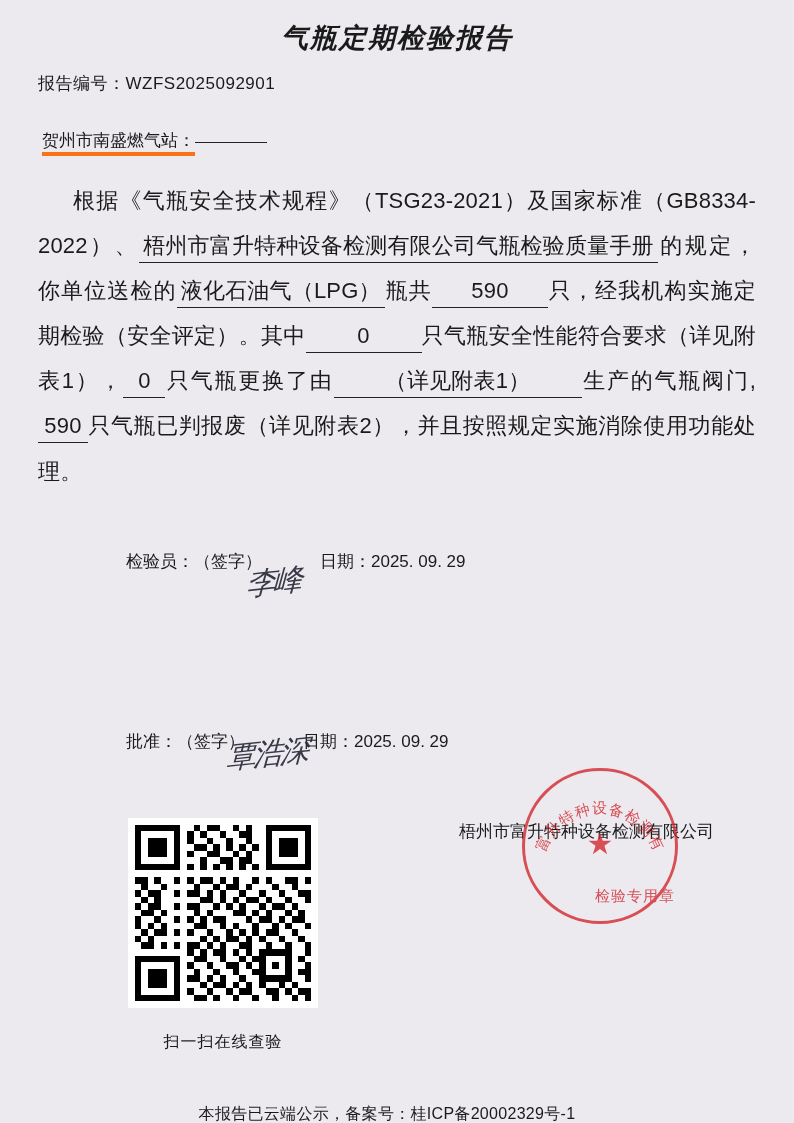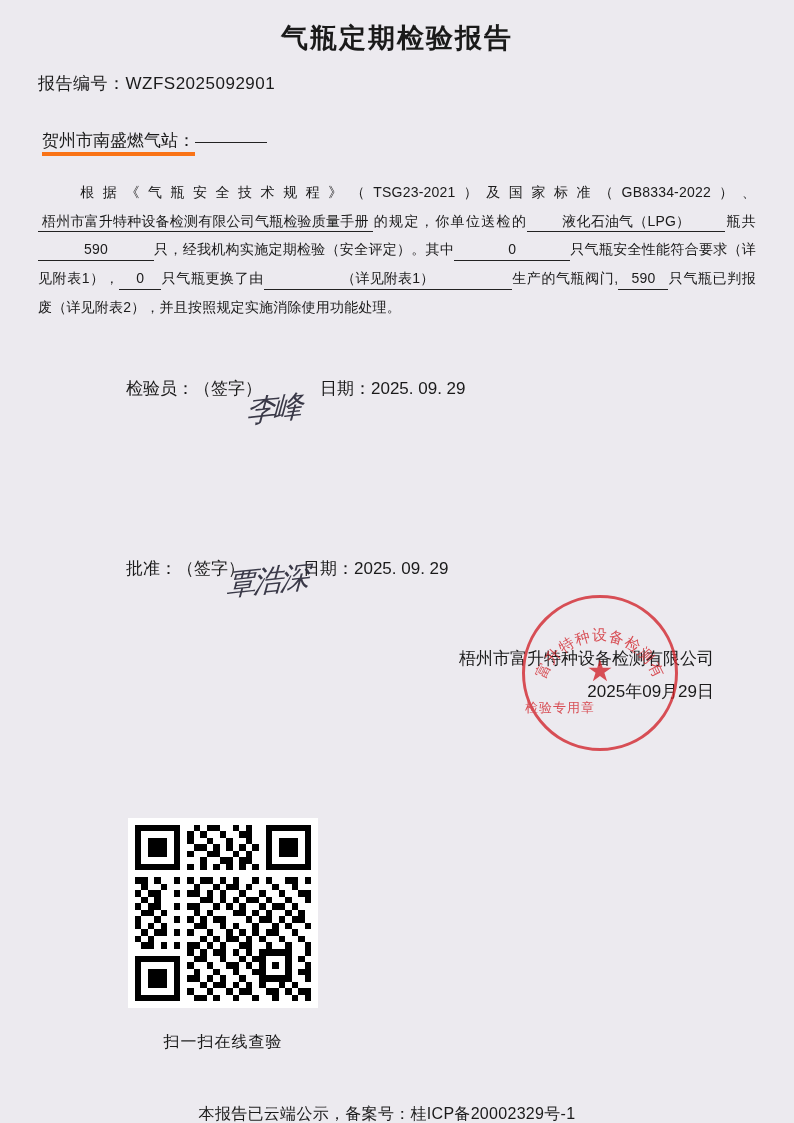--- a/index.html
+++ b/index.html
@@ -22,20 +22,21 @@
     box-sizing: border-box;
     padding: 0 38px;
   }
   .doc-title {
     text-align: center;
     font-size: 27px;
     font-weight: bold;
     letter-spacing: 2px;
     margin-top: 20px;
     font-family: "DejaVu Sans", sans-serif;
+    font-style: italic;
   }
   .report-no {
     text-align: left;
     font-size: 17px;
     margin-top: 16px;
     padding-right: 18px;
     letter-spacing: 0.5px;
   }
   .addressee {
     margin-top: 34px;
@@ -47,21 +48,21 @@
     padding-bottom: 2px;
   }
   .addressee .tail-line {
     display: inline-block;
     width: 72px;
     border-bottom: 1px solid #222;
     margin-bottom: 3px;
   }
   .body-text {
     margin-top: 26px;
-    font-size: 14px;
+    font-size: 22px;
     line-height: 2.05;
     text-align: justify;
     letter-spacing: 0.2px;
   }
   .indent {
     display: inline-block;
     width: 34px;
   }
   .fill {
     border-bottom: 1px solid #222;
@@ -149,23 +150,23 @@
   .stamp .arc text {
     fill: #d2232a;
     font-size: 15px;
     font-family: "DejaVu Sans", sans-serif;
     letter-spacing: 1px;
   }
   .stamp .bottom-text {
     position: absolute;
     left: 0;
     right: 0;
-    bottom: 28px;
-    text-align: left;
-    font-size: 13px;
+    bottom: 10px;
+    text-align: right;
+    font-size: 15px;
     letter-spacing: 1px;
     font-family: "DejaVu Sans", sans-serif;
   }
   .qr-wrap {
     position: absolute;
     left: 128px;
     top: 798px;
     text-align: center;
   }
   .qr-box {
@@ -219,21 +220,20 @@
     </div>
 
     <div class="sign-row sign-row-2">
       <span class="label">批准：（签字）</span>
       <span class="signature sig-approver">覃浩深</span>
       <span class="date"><span>日期：</span><span>2025. 09. 29</span></span>
     </div>
 
     <div class="company-block">
       <div>梧州市富升特种设备检测有限公司</div>
-      <div>2025年09月29日</div>
 
       <div class="stamp">
         <svg class="arc" viewBox="0 0 150 150">
           <defs>
             <path id="arcpath" d="M 20,82 A 58,58 0 0 1 130,82" fill="none"></path>
           </defs>
           <text>
             <textPath href="#arcpath" startOffset="50%" text-anchor="middle">梧州市富升特种设备检测有限公司</textPath>
           </text>
         </svg>

